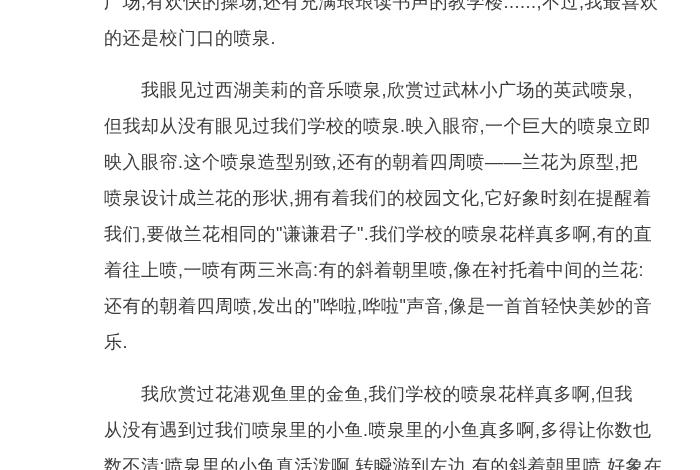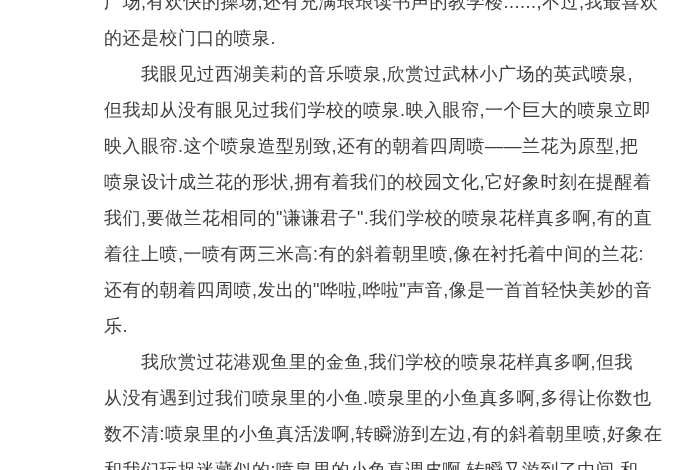--- a/index.html
+++ b/index.html
@@ -34,20 +34,21 @@
     text-justify: inter-character;
     letter-spacing: 0.5px;
   }
   .line.end {
     text-align: center;
     text-align-last: left;
   }
   .line.indent {
     padding-left: 37px;
     box-sizing: border-box;
+    margin-top: 16px;
   }
 </style>
 </head>
 <body>
 
 <div id="viewport">
   <div id="text-col" style="color: rgb(60, 60, 60);">
       <div class="line">广场,有欢快的操场,还有充满琅琅读书声的教学楼......,不过,我最喜欢</div>
       <div class="line end">的还是校门口的喷泉.</div>
       <div class="line indent">我眼见过西湖美莉的音乐喷泉,欣赏过武林小广场的英武喷泉,</div>

